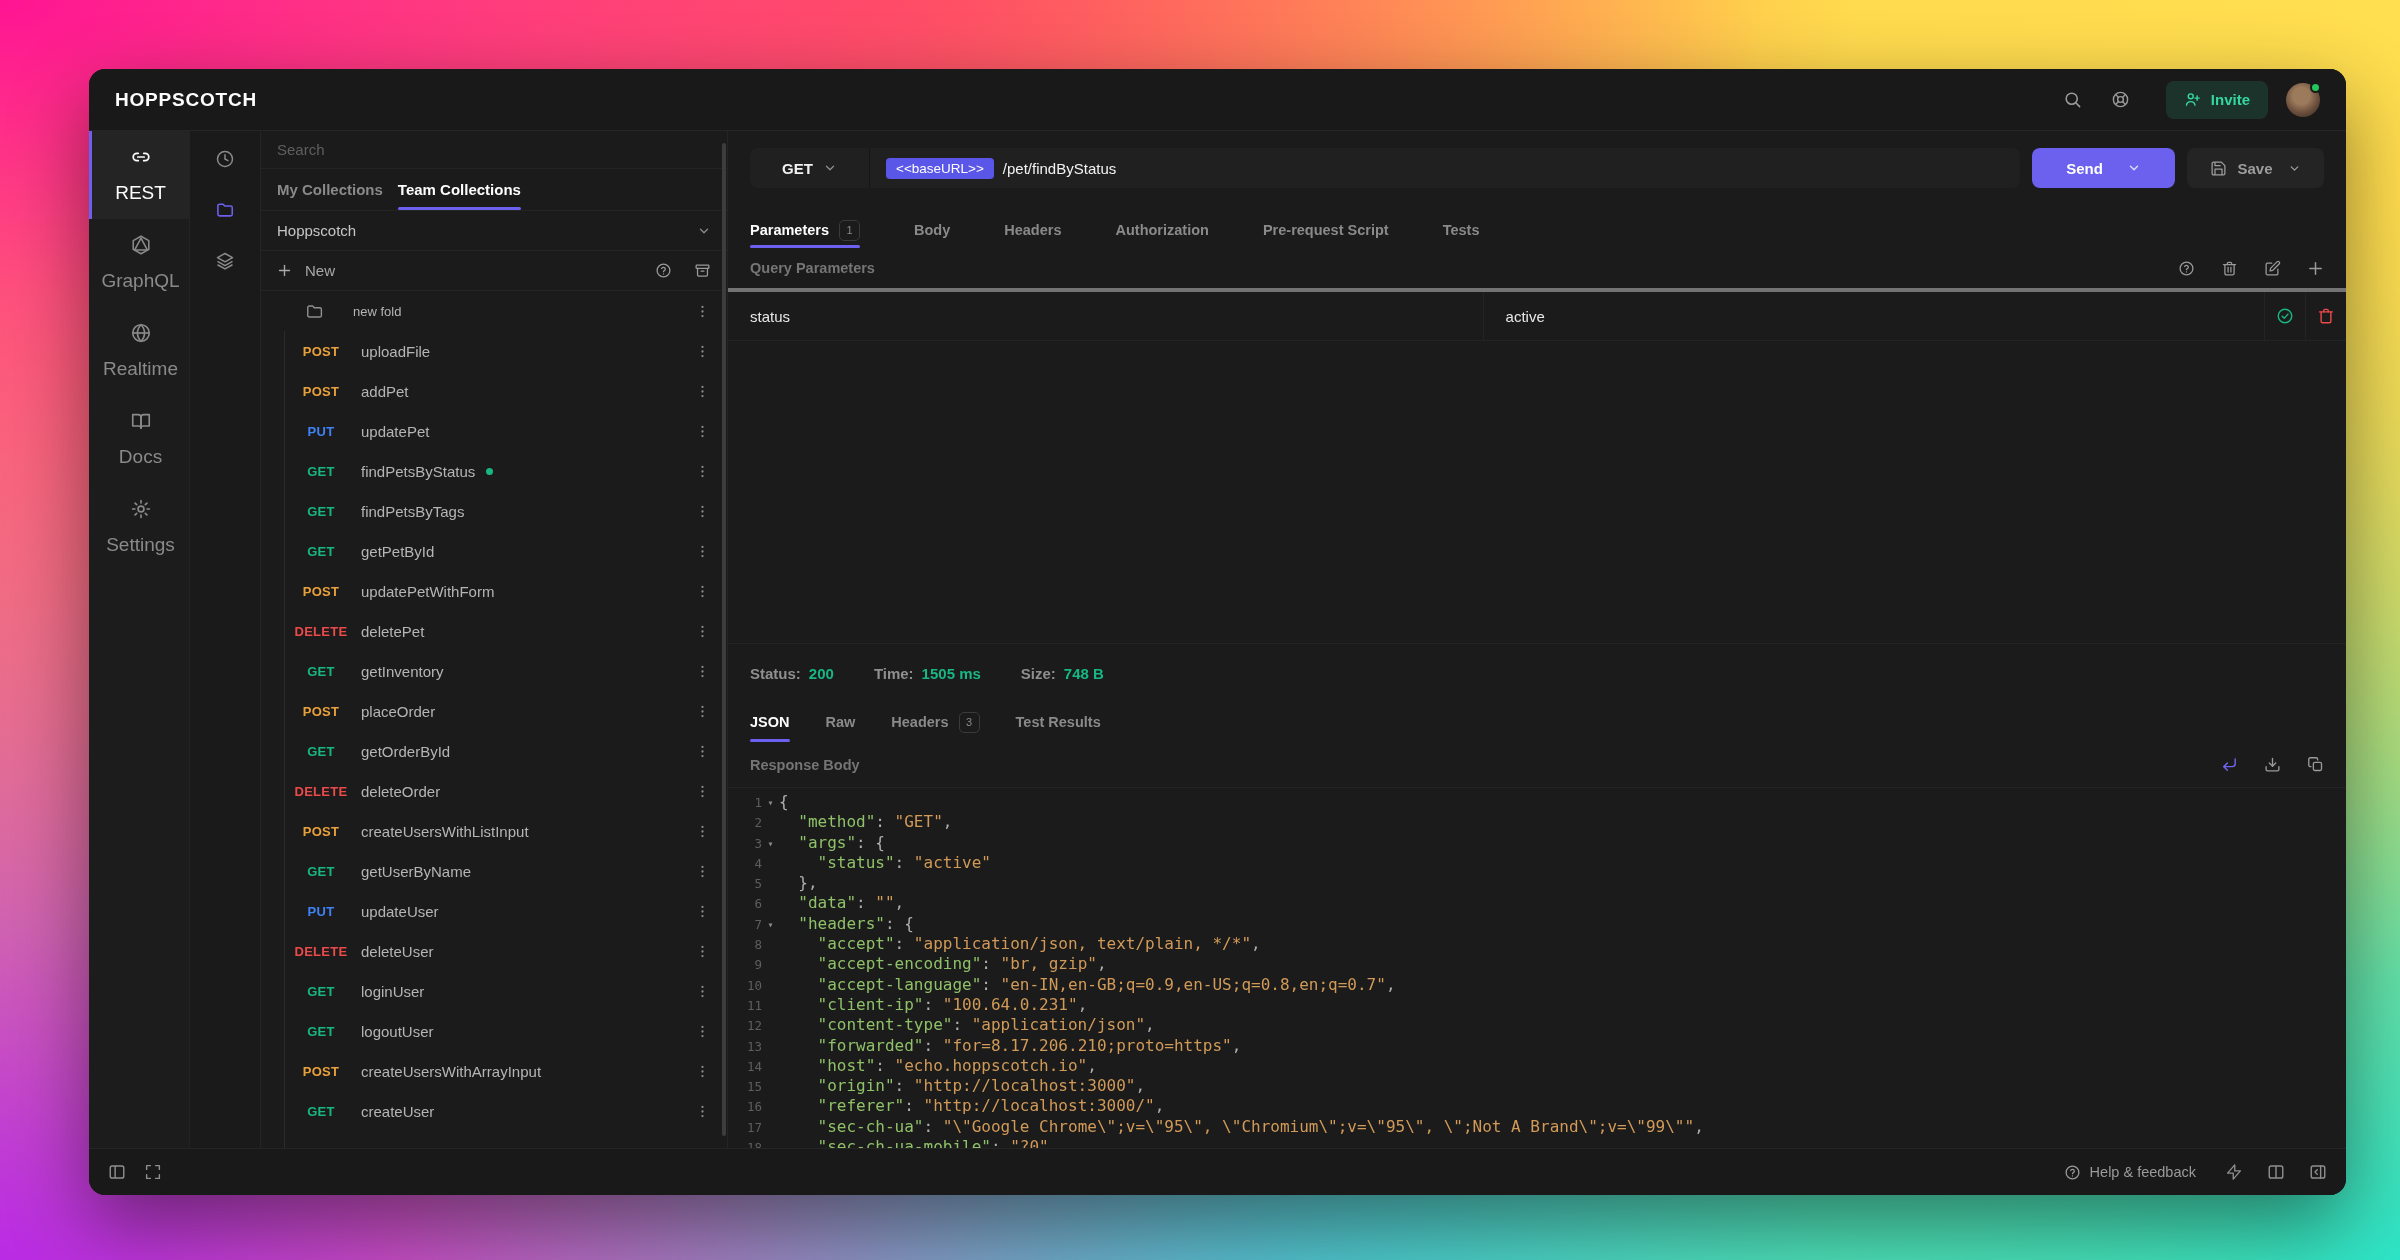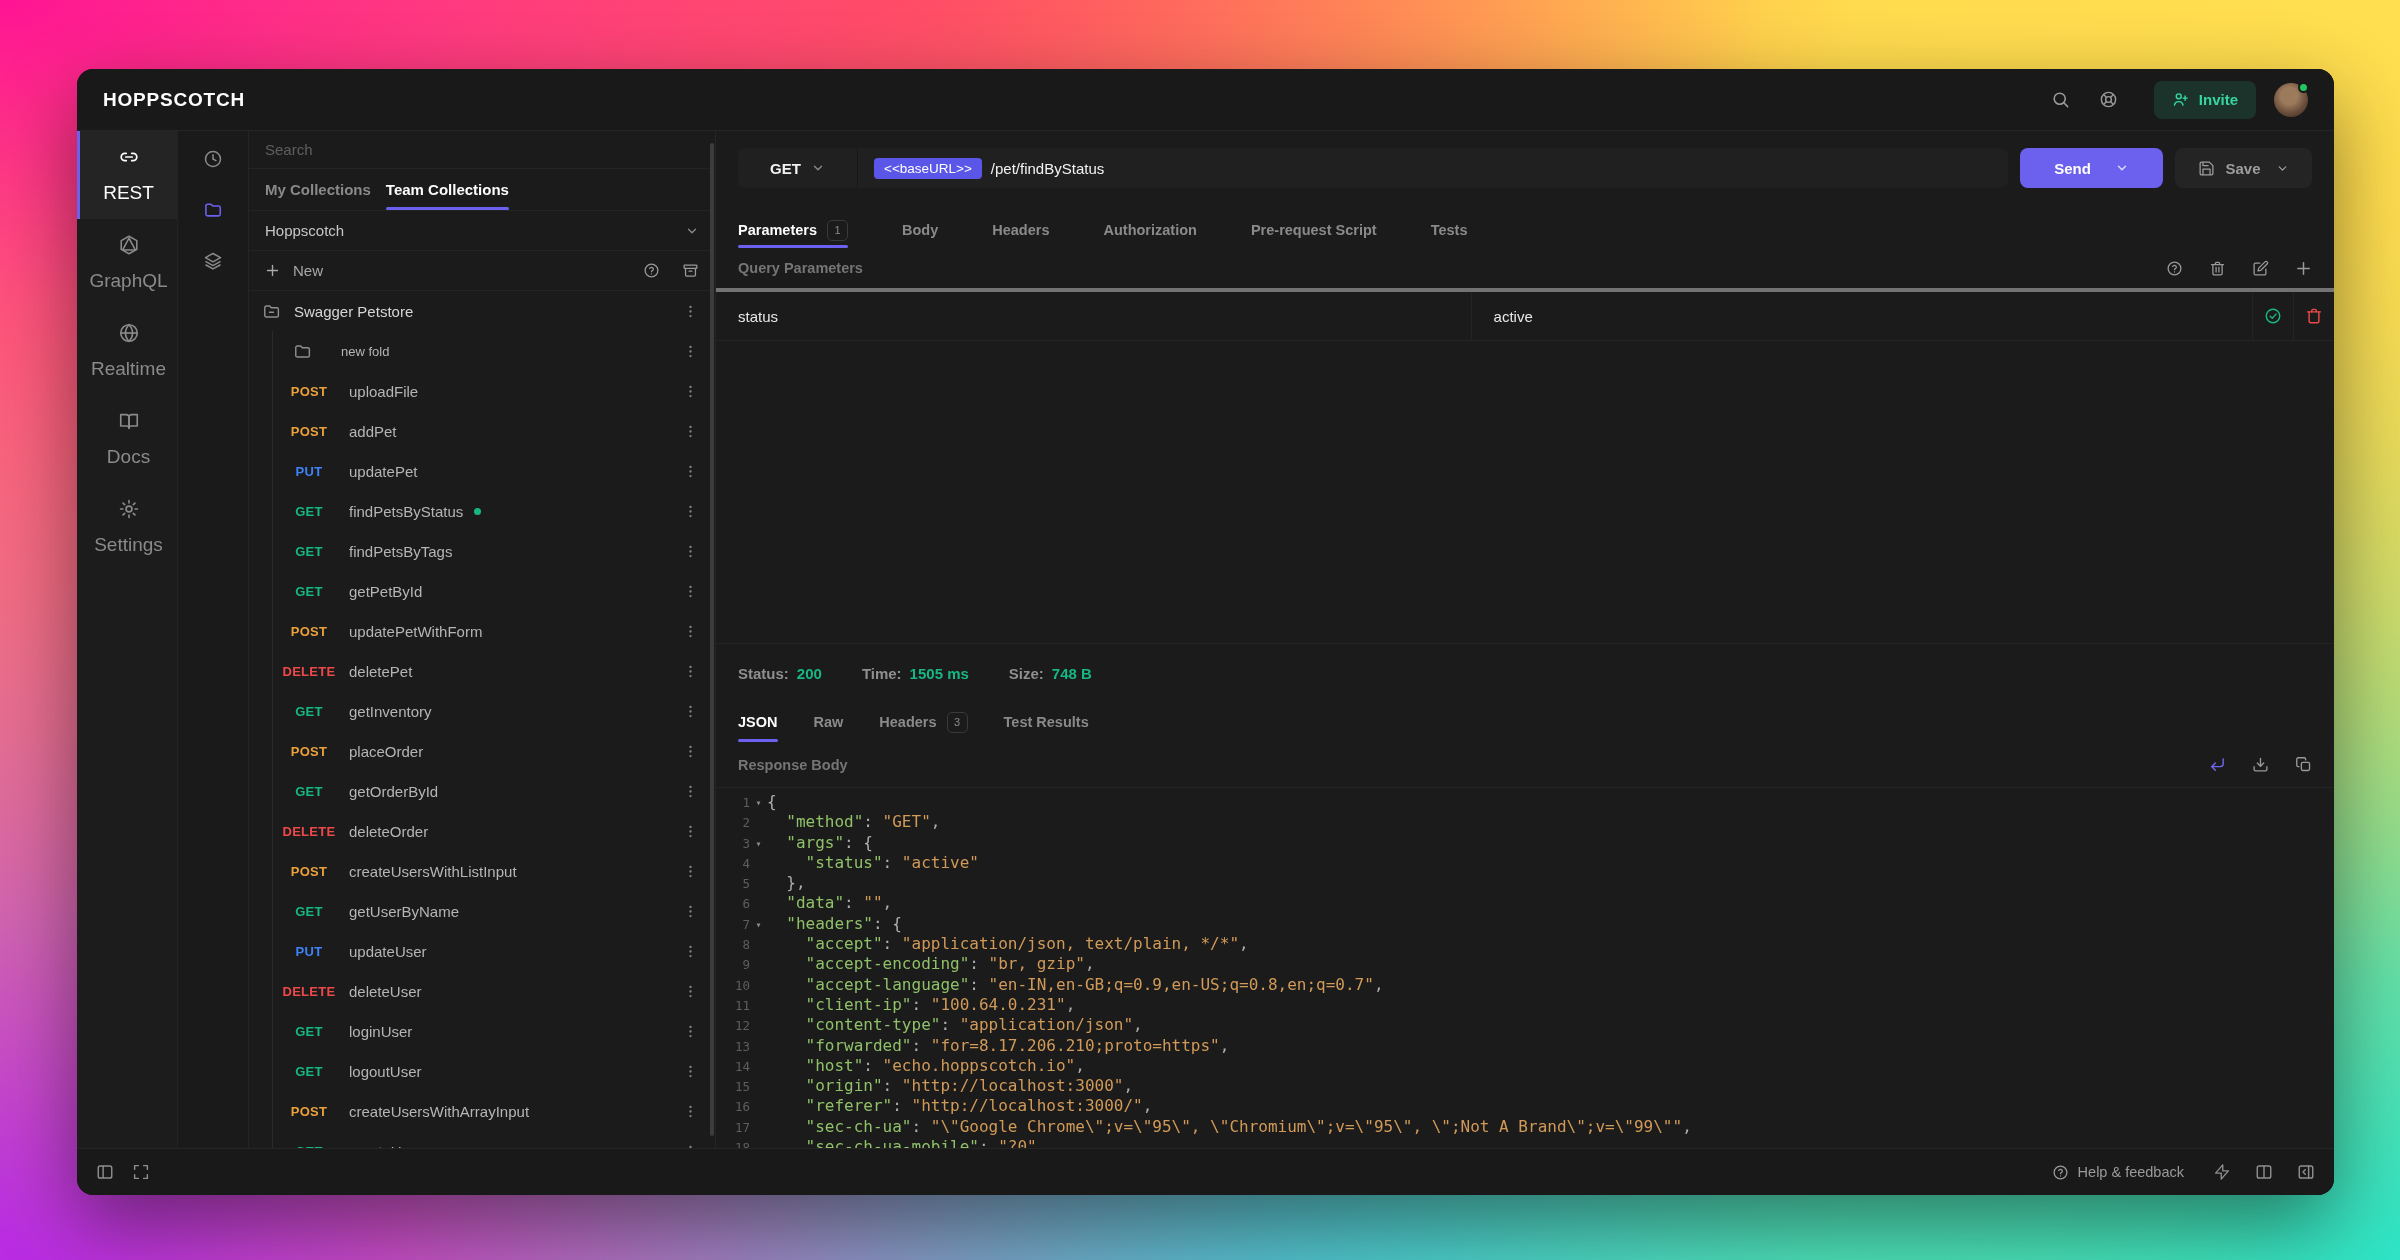--- a/index.html
+++ b/index.html
@@ -7,21 +7,21 @@
   .bg { position:fixed; inset:0;
     background-color:#ffd24d;
     background-image:
       radial-gradient(at 0% 0%, #ff1493 0, rgba(255,20,147,0) 52%),
       radial-gradient(at 38% -5%, #ff7a3d 0, rgba(255,122,61,0) 45%),
       radial-gradient(at 104% 0%, #ffdf4f 0, rgba(255,223,79,0) 55%),
       radial-gradient(at 104% 104%, #1fe6cf 0, rgba(31,230,207,0) 60%),
       radial-gradient(at -4% 104%, #b41ef0 0, rgba(180,30,240,0) 55%),
       radial-gradient(at 55% 115%, #3fe0d9 0, rgba(63,224,217,0) 50%);
   }
-  .window { position:absolute; left:77px; top:69px; width:2257px; height:1126px; background:#1b1b1b;
+  .window { position:absolute; left:89px; top:69px; width:2257px; height:1126px; background:#1b1b1b;
     border-radius:16px; overflow:hidden; box-shadow:0 30px 80px rgba(0,0,0,.45);
     display:flex; flex-direction:column; color:#e5e5e5; }
 
   
   .topbar { flex:0 0 62px; display:flex; align-items:center; padding:0 26px; background:#191919; border-bottom:1px solid #252525; }
   .brand { font-size:19px; font-weight:800; letter-spacing:.8px; color:#fdfdfd; }
   .topbar-right { margin-left:auto; display:flex; align-items:center; gap:10px; }
   .iconbtn { width:38px; height:38px; display:flex; align-items:center; justify-content:center; color:#9a9a9a; background:none; border:none; cursor:pointer; }
   .iconbtn svg { width:19px; height:19px; }
   .invite { height:38px; padding:0 18px; border:none; border-radius:8px; background:#1c332b; color:#35d7a0;
@@ -271,36 +271,20 @@
               </svg>
             <svg viewBox="0 0 24 24" fill="none" stroke="currentColor" stroke-width="1.8" stroke-linecap="round" stroke-linejoin="round">
                 <rect x="3" y="4.5" width="18" height="4.5" rx="1"></rect>
                 <path d="M5 9v9.5a1.5 1.5 0 0 0 1.5 1.5h11a1.5 1.5 0 0 0 1.5-1.5V9"></path>
                 <line x1="10" y1="13" x2="14" y2="13"></line>
               </svg>
           </span>
         </div>
         <div class="tree" id="tree">
           <div class="guide"></div>
-        <div class="trow collection">
-              <span class="ticon">
-                <svg viewBox="0 0 24 24" fill="none" stroke="currentColor" stroke-width="1.8" stroke-linecap="round" stroke-linejoin="round">
-                  <path d="M3.5 7a2 2 0 0 1 2-2h4.2l2 2.2h7a2 2 0 0 1 2 2V17a2 2 0 0 1-2 2H5.5a2 2 0 0 1-2-2z"></path>
-                  <line x1="9.5" y1="13" x2="14.5" y2="13"></line>
-                </svg>
-              </span>
-              <span class="label">Swagger Petstore</span>
-              <span class="kebab">
-                <svg viewBox="0 0 24 24" fill="currentColor">
-                  <circle cx="12" cy="5.5" r="1.6"></circle>
-                  <circle cx="12" cy="12" r="1.6"></circle>
-                  <circle cx="12" cy="18.5" r="1.6"></circle>
-                </svg>
-              </span>
-            </div>
             <div class="trow folder">
               <span class="ticon">
                 <svg viewBox="0 0 24 24" fill="none" stroke="currentColor" stroke-width="1.8" stroke-linejoin="round">
                   <path d="M3.5 7a2 2 0 0 1 2-2h4.2l2 2.2h7a2 2 0 0 1 2 2V17a2 2 0 0 1-2 2H5.5a2 2 0 0 1-2-2z"></path>
                 </svg>
               </span>
               <span class="label">new fold</span>
               <span class="kebab">
                 <svg viewBox="0 0 24 24" fill="currentColor">
                   <circle cx="12" cy="5.5" r="1.6"></circle>

